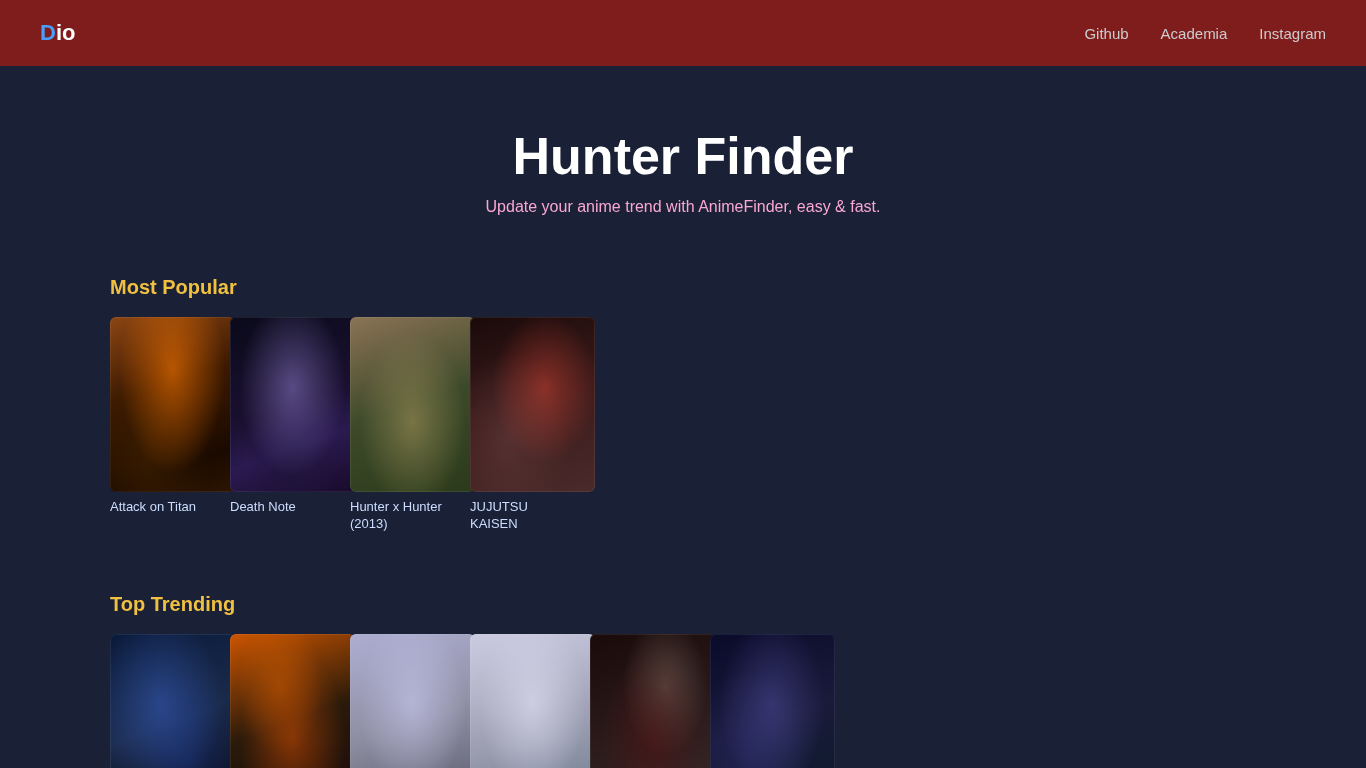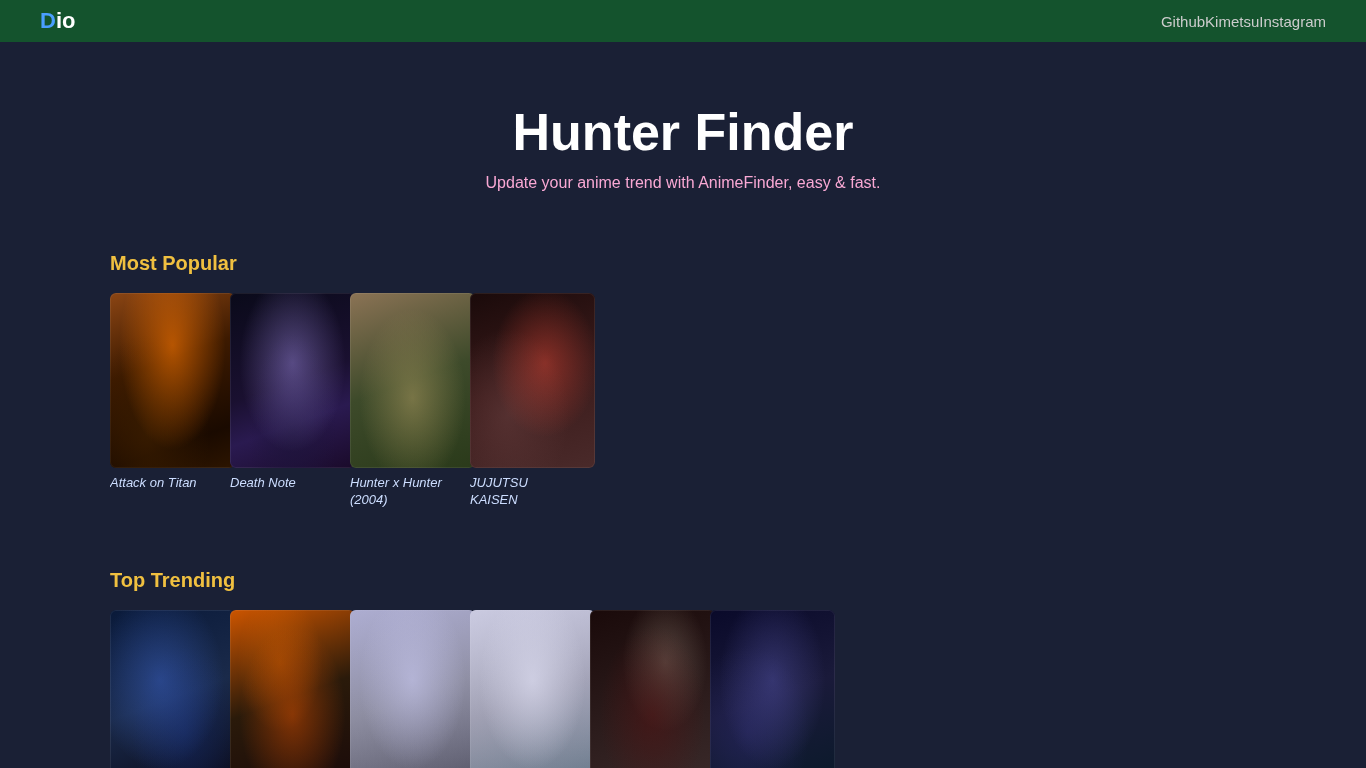--- a/index.html
+++ b/index.html
@@ -10,26 +10,27 @@
       font-family: 'Segoe UI', Arial, sans-serif;
       min-height: 768px;
       overflow-x: hidden;
     }
 
     
     nav {
       display: flex;
       justify-content: space-between;
       align-items: center;
-      padding: 8px 40px;
-      background-color: #14532d;
+      padding: 20px 40px;
+      background-color: #7f1d1d;
     }
 
     .nav-links {
       display: flex;
+      gap: 32px;
     }
 
     .nav-link {
       color: #cccccc;
       text-decoration: none;
       font-size: 15px;
       cursor: pointer;
     }
 
     
@@ -84,21 +85,20 @@
       display: flex;
       gap: 14px;
       padding-bottom: 10px;
       width: max-content;
     }
 
     .anime-card {
       width: 106px;
       cursor: pointer;
       flex-shrink: 0;
-      font-style: italic;
     }
 
     .anime-thumb {
       width: 125px;
       height: 175px;
       border-radius: 6px;
       transition: transform 0.2s, filter 0.2s;
       overflow: hidden;
       display: flex;
       align-items: flex-end;
@@ -219,21 +219,21 @@
   </style>
 </head>
 <body>
 
 <nav>
   <div style="cursor:pointer;">
     <span class="d-letter" style="font-size:22px;font-weight:bold;color:#4a9eff;">D</span><span style="font-size:22px;font-weight:bold;color:#ffffff;">io</span>
   </div>
   <div class="nav-links">
     <a class="nav-link" href="#">Github</a>
-    <a class="nav-link" href="#">Kimetsu</a>
+    <a class="nav-link" href="#">Academia</a>
     <a class="nav-link" href="#">Instagram</a>
   </div>
 </nav>
 
 <div class="hero">
   <h1 class="hero-title">Hunter Finder</h1>
   <p class="hero-subtitle">Update your anime trend with AnimeFinder, easy &amp; fast.</p>
 </div>
 
 <div class="section">
@@ -254,21 +254,21 @@
             <div class="figure dn-fig"></div>
           </div>
         <div class="anime-title">Death Note</div>
       </div>
 
 
       <div class="anime-card">
         <div class="anime-thumb hxh">
             <div class="figure hxh-fig"></div>
           </div>
-        <div class="anime-title">Hunter x Hunter (2004)</div>
+        <div class="anime-title">Hunter x Hunter (2013)</div>
       </div>
 
       <div class="anime-card">
         <div class="anime-thumb jjk">
             <div class="figure jjk-fig"></div>
           </div>
         <div class="anime-title">JUJUTSU KAISEN</div>
       </div>
 
     </div>

